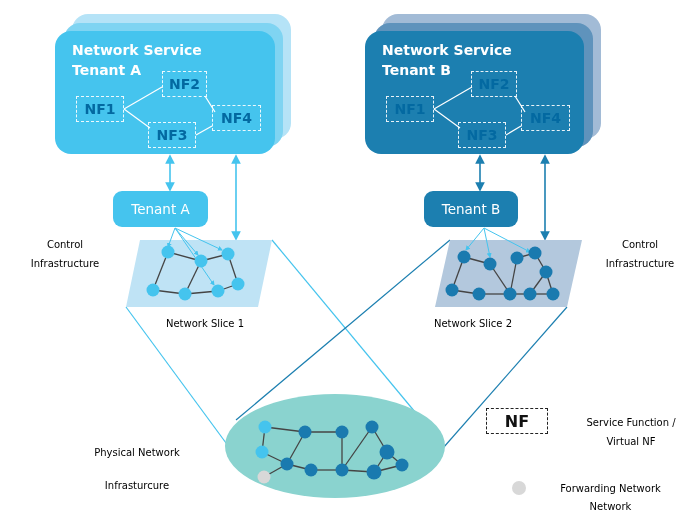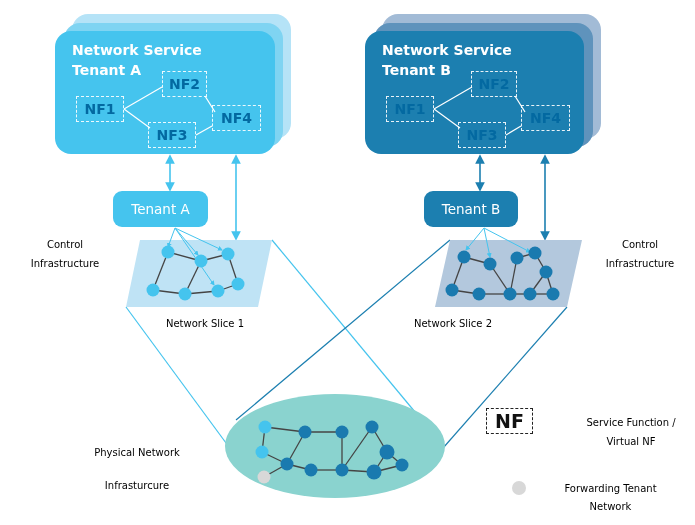--- a/index.html
+++ b/index.html
@@ -2,21 +2,21 @@
 <html><head>
 <meta charset="utf-8">
 <style>
   html, body { margin: 0; padding: 0; background: #ffffff; }
   body { width: 695px; height: 525px; position: relative; overflow: hidden; font-family: "DejaVu Sans", "Liberation Sans", sans-serif; }
   #canvas { position: absolute; left: 0; top: 0; width: 695px; height: 525px; }
   .lbl { position: absolute; color: #000000; font-size: 10px; line-height: 17px; text-align: center; white-space: nowrap; }
   .ns-title { position: absolute; color: #ffffff; font-weight: bold; font-size: 14px; line-height: 20px; white-space: nowrap; }
   .nf { position: absolute; color: #0369a1; font-weight: bold; font-size: 14px; border: 1.3px dashed rgba(255,255,255,0.9); box-sizing: border-box; display: flex; align-items: center; justify-content: center; }
   .tenant-box { position: absolute; border-radius: 9px; color: #ffffff; font-size: 13.5px; display: flex; align-items: center; justify-content: center; }
-  .legend-nf { position: absolute; left: 486px; top: 408px; width: 47px; height: 26px; border: 1.5px dashed #222; box-sizing: border-box; font-weight: bold; font-size: 19px; color: #111; display: flex; align-items: center; justify-content: center; }
+  .legend-nf { position: absolute; left: 486px; top: 408px; width: 62px; height: 26px; border: 1.5px dashed #222; box-sizing: border-box; font-weight: bold; font-size: 16px; color: #111; display: flex; align-items: center; justify-content: center; }
   .legend-dot { position: absolute; left: 512px; top: 481px; width: 14px; height: 14px; border-radius: 50%; background: #d8d8d8; }
 </style>
 </head>
 <body>
 
 <svg id="canvas" viewBox="0 0 695 525" width="695" height="525">
   <defs>
     <marker id="arrA" markerWidth="6" markerHeight="6" refX="3" refY="3" orient="auto-start-reverse">
         <path d="M0,0 L6,3 L0,6 z" fill="#45c4ee"></path>
       </marker>
@@ -172,23 +172,23 @@
 
 <div class="tenant-box" style="left:113px;top:191px;width:95px;height:36px;background:#45c4ee;">Tenant A</div>
 <div class="tenant-box" style="left:424px;top:191px;width:94px;height:36px;background:#1c7fb0;">Tenant B</div>
 
 <div class="lbl" style="left:10px;top:236px;width:110px;">Control</div>
 <div class="lbl" style="left:10px;top:255px;width:110px;">Infrastructure</div>
 <div class="lbl" style="left:140px;top:315px;width:130px;">Network Slice 1</div>
 
 <div class="lbl" style="left:585px;top:236px;width:110px;">Control</div>
 <div class="lbl" style="left:585px;top:255px;width:110px;">Infrastructure</div>
-<div class="lbl" style="left:388px;top:315px;width:130px;">Network Slice 2</div>
+<div class="lbl" style="left:408px;top:315px;width:130px;">Network Slice 2</div>
 
 <div class="lbl" style="left:62px;top:444px;width:150px;">Physical Network</div>
 <div class="lbl" style="left:62px;top:477px;width:150px;">Infrasturcure</div>
 
 <div class="legend-nf">NF</div>
 <div class="lbl" style="left:566px;top:414px;width:130px;">Service Function /</div>
 <div class="lbl" style="left:566px;top:433px;width:130px;">Virtual NF</div>
 <div class="legend-dot"></div>
-<div class="lbl" style="left:528px;top:480px;width:165px;">Forwarding Tenant</div>
+<div class="lbl" style="left:528px;top:480px;width:165px;">Forwarding Network</div>
 <div class="lbl" style="left:528px;top:498px;width:165px;">Network</div>
 
 </body></html>

